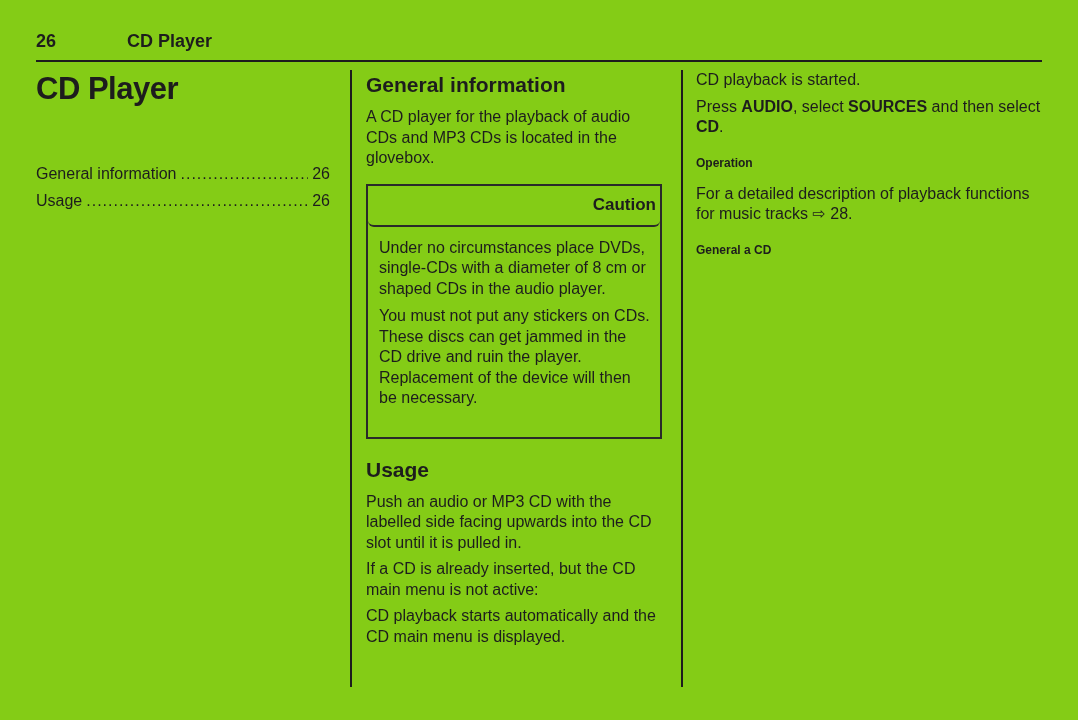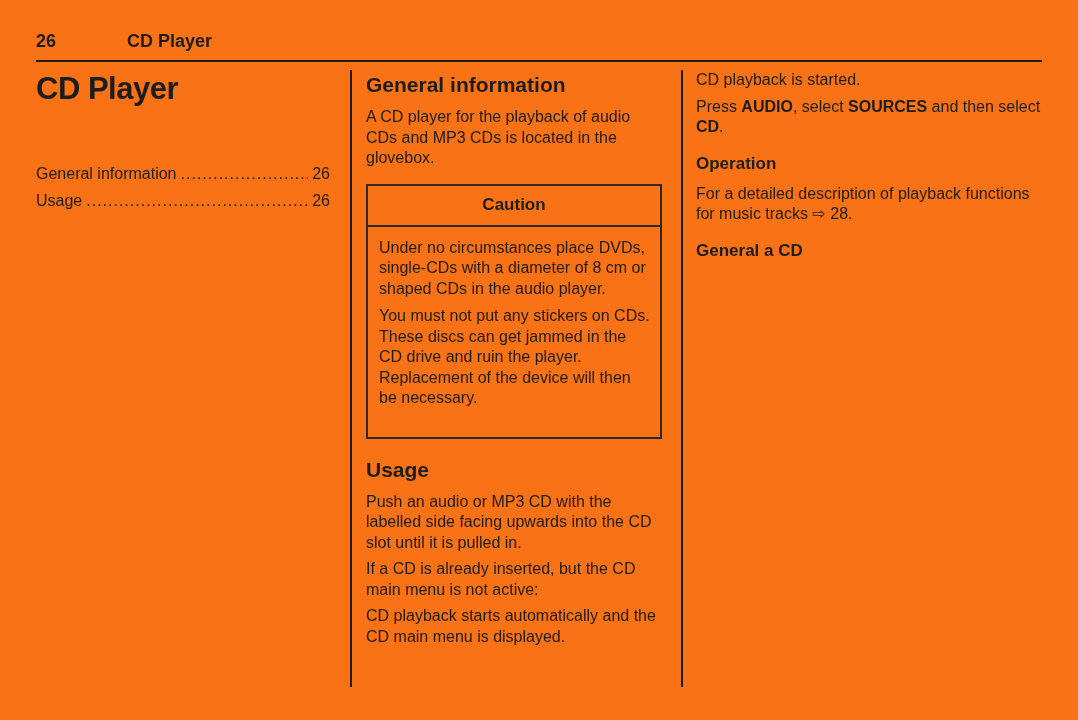--- a/index.html
+++ b/index.html
@@ -4,21 +4,21 @@
 <style>
   html, body {
     margin: 0;
     padding: 0;
     background: #ffffff;
   }
   .page {
     position: relative;
     width: 1078px;
     height: 720px;
-    background: #f97316;
+    background: #84cc16;
     color: #1d1d1d;
     font-family: "Liberation Sans", "DejaVu Sans", sans-serif;
     overflow: hidden;
   }
 
   
   .running-header {
     position: absolute;
     top: 0;
     left: 36px;
@@ -79,21 +79,21 @@
     margin: 1px 0 0 0;
     letter-spacing: -0.5px;
   }
   .section-heading {
     font-size: 21px;
     font-weight: bold;
     line-height: 26px;
     margin: 2px 0 9px 0;
   }
   .sub-heading {
-    font-size: 17px;
+    font-size: 12px;
     font-weight: bold;
     line-height: 21px;
     margin: 15px 0 10px 0;
   }
   .body-p {
     font-size: 16px;
     line-height: 20.5px;
     margin: 0 0 6px 0;
   }
 
@@ -117,25 +117,26 @@
     letter-spacing: 1px;
   }
   .toc-page { white-space: nowrap; }
 
   
   .caution-box {
     border: 2px solid #2a2a2a;
     margin: 15px 0 0 0;
   }
   .caution-title {
-    text-align: center;
+    text-align: right;
     font-size: 17px;
     font-weight: bold;
     padding: 9px 4px 10px 4px;
     border-bottom: 2px solid #2a2a2a;
+    border-radius: 6px;
   }
   .caution-body {
     padding: 11px 8px 28px 11px;
   }
   .caution-body .body-p { margin-bottom: 7px; }
   .caution-body .body-p:last-child { margin-bottom: 0; }
 
   .usage-heading { margin-top: 18px; }
   .first-line { margin-top: 2px; }
 </style>

